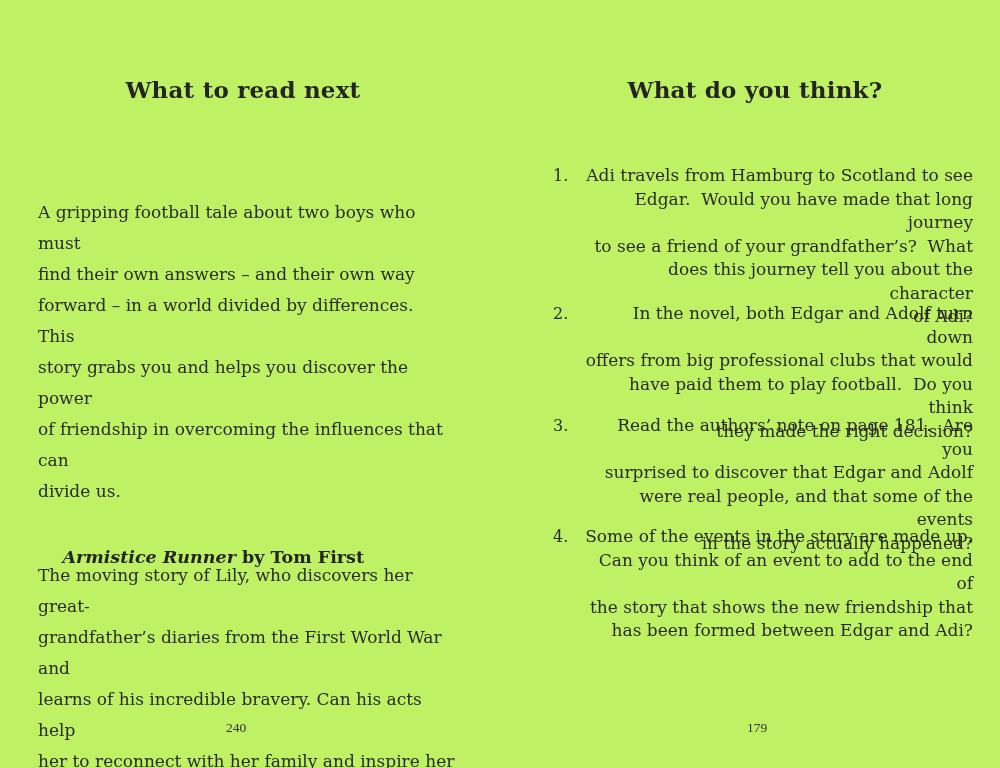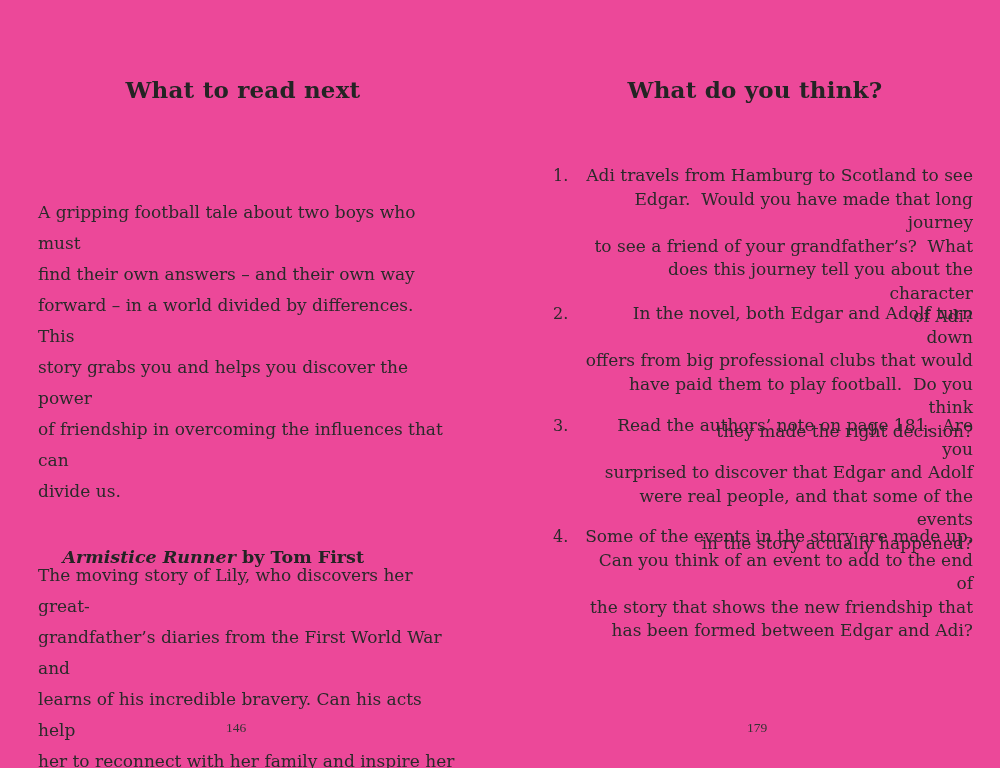--- a/index.html
+++ b/index.html
@@ -4,21 +4,21 @@
 <style>
   * { margin: 0; padding: 0; box-sizing: border-box; }
   html, body { width: 1000px; height: 768px; }
   body {
     background: #ffffff;
     font-family: "DejaVu Serif", serif;
     color: #2a2a2a;
     position: relative;
     overflow: hidden;
   }
-  .spread { position: absolute; inset: 0; background: #ec4899; }
+  .spread { position: absolute; inset: 0; background: #bef264; }
 
   .page-heading {
     position: absolute;
     text-align: center;
     font-size: 23px;
     font-weight: 600;
     letter-spacing: 0.2px;
     color: #242424;
   }
   #left-heading  { left: 38px;  width: 410px; top: 76px; }
@@ -101,21 +101,21 @@
 
   <div class="book-block book-title" id="book3-title">
     <span class="title-italic">Armistice Runner</span><span> by Tom First</span>
   </div>
   <div class="book-block book-desc" id="book3-desc">The moving story of Lily, who discovers her great-
 grandfather’s diaries from the First World War and
 learns of his incredible bravery. Can his acts help
 her to reconnect with her family and inspire her to
 succeed in her fell-running races?</div>
 
-  <div class="page-number" id="page-num-left">146</div>
+  <div class="page-number" id="page-num-left">240</div>
 
   <div class="page-heading" id="right-heading">What do you think?</div>
 
   <div class="question-row" id="question-1">
     <div class="q-num">1.</div>
     <div class="q-text">Adi travels from Hamburg to Scotland to see
 Edgar.  Would you have made that long journey
 to see a friend of your grandfather’s?  What
 does this journey tell you about the character
 of Adi?</div>

